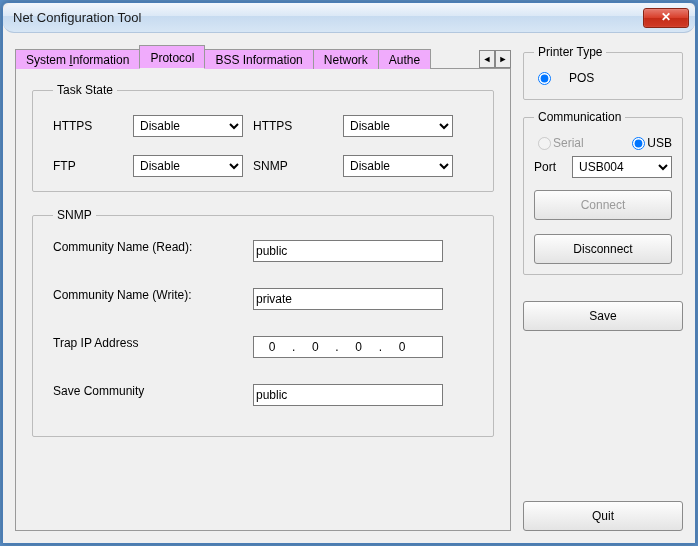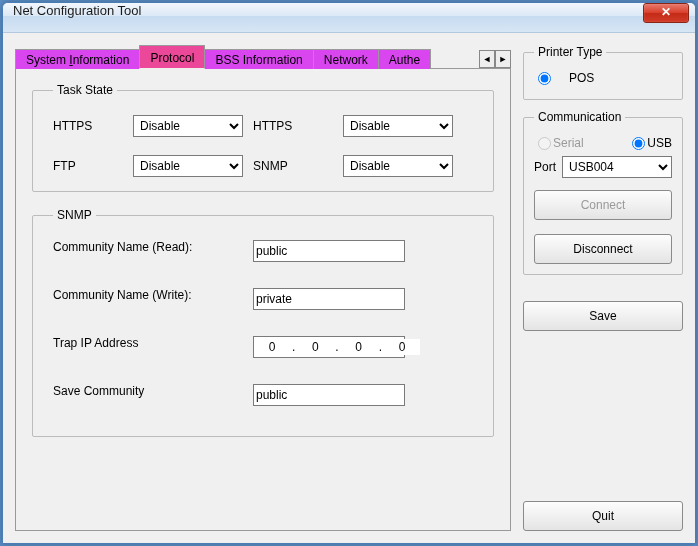--- a/index.html
+++ b/index.html
@@ -22,23 +22,25 @@
     border-radius: 6px 6px 0 0;
     overflow: hidden;
     box-shadow: 0 0 6px rgba(0,0,0,0.3);
     position: relative;
   }
   .titlebar {
     height: 30px;
     background: linear-gradient(to bottom, #f3f7fc 0%, #dbe8f6 45%, #c7dbf0 46%, #d7e6f5 100%);
     border-bottom: 1px solid #b3c7de;
     display: flex;
+    align-items: center;
     padding: 0 6px;
     font-size: 13px;
     color: #1a1a1a;
+    border-radius: 11px;
   }
   .titlebar .title { flex: 1; padding-left: 4px; }
   .close-btn {
     width: 46px;
     height: 20px;
     background: linear-gradient(to bottom, #e67a6e 0%, #d9402c 48%, #c42b17 50%, #d03a26 100%);
     border: 1px solid #8a2414;
     border-radius: 3px;
     color: #fff;
     text-align: center;
@@ -64,32 +66,32 @@
     display: flex;
     align-items: flex-end;
     border-bottom: 1px solid #999;
     position: relative;
     height: 24px;
   }
   .tab {
     padding: 3px 10px 3px 10px;
     border: 1px solid #999;
     border-bottom: none;
-    background: #d946ef;
+    background: #f0abfc;
     margin-right: -1px;
     cursor: pointer;
     font-size: 12px;
     white-space: nowrap;
     position: relative;
     top: 1px;
     height: 20px;
     line-height: 14px;
   }
   .tab.active {
-    background: #ec4899;
+    background: #f0abfc;
     height: 24px;
     line-height: 18px;
     z-index: 2;
     border-bottom: 1px solid #f0f0f0;
     top: 1px;
   }
   .tab-spin {
     display: flex;
     margin-left: auto;
   }
@@ -138,21 +140,21 @@
   select.combo { width: 100%; }
   input.txt { width: 100%; }
 
   .snmp-row {
     display: flex;
     align-items: flex-start;
     margin-bottom: 26px;
   }
   .snmp-row:last-child { margin-bottom: 6px; }
   .snmp-row label { width: 200px; }
-  .snmp-row .field { width: 152px; }
+  .snmp-row .field { width: 190px; }
 
   .ip-field {
     display: flex;
     border: 1px solid #7a7a7a;
     background: #fff;
     height: 22px;
     align-items: center;
     width: 190px;
   }
   .ip-field input {
@@ -164,21 +166,21 @@
     outline: none;
   }
   .ip-field span { padding: 0 2px; }
 
   .right fieldset.groupbox { padding: 12px 10px 10px 10px; margin: 0; }
   .radio-row { display: flex; align-items: center; gap: 16px; margin-bottom: 4px; font-size: 12px; }
   .radio-row input { margin: 0 2px 0 4px; }
   .radio-row.two { justify-content: space-between; }
   .radio-row label.dis { color: #9a9a9a; }
 
-  .port-row { display: flex; align-items: center; gap: 6px; margin-top: 6px; }
+  .port-row { display: flex; align-items: center; gap: 16px; margin-top: 6px; }
   .port-row select { flex: 1; }
 
   .btn {
     height: 30px;
     border: 1px solid #8a8a8a;
     background: linear-gradient(to bottom, #fdfdfd, #e4e4e4);
     border-radius: 3px;
     font-family: inherit;
     font-size: 12px;
     cursor: pointer;

